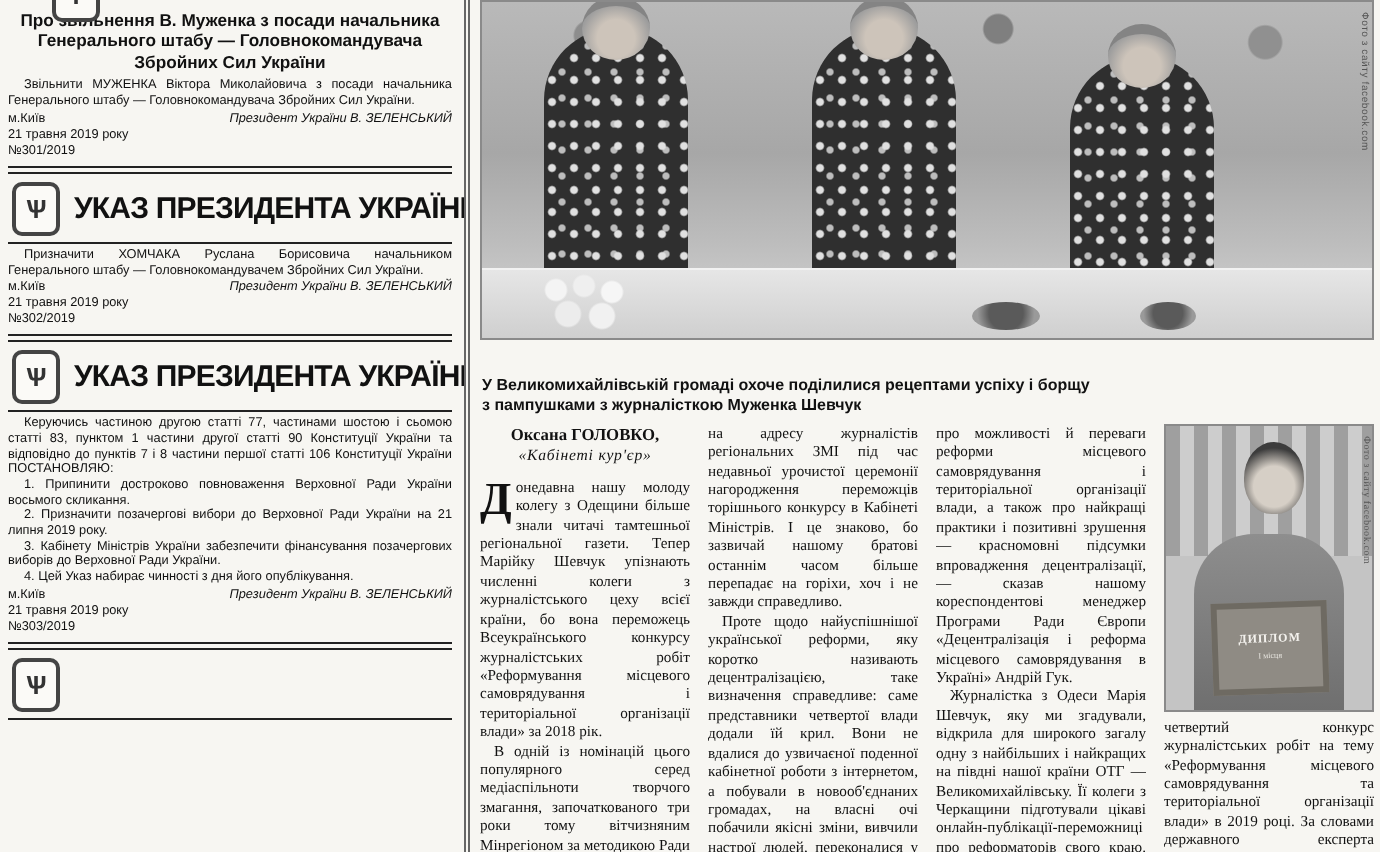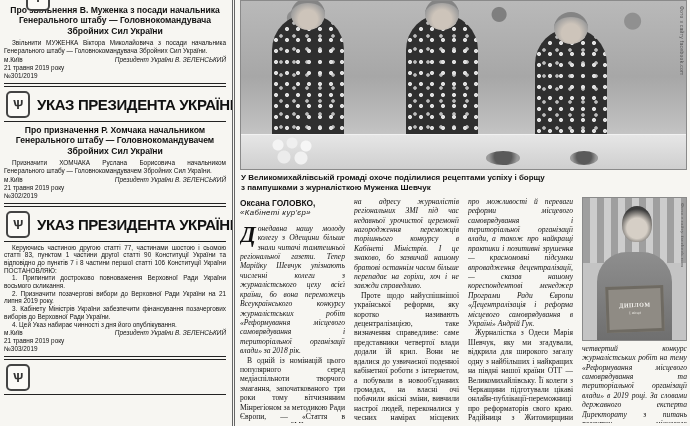--- a/index.html
+++ b/index.html
@@ -67,26 +67,26 @@
       radial-gradient(circle 6px at 10px 8px, #f4f4f4 5px, transparent 6px),
       radial-gradient(circle 6px at 24px 6px, #efefef 5px, transparent 6px),
       radial-gradient(circle 6px at 38px 9px, #f6f6f6 5px, transparent 6px),
       radial-gradient(circle 7px at 16px 20px, #ececec 6px, transparent 7px),
       radial-gradient(circle 7px at 33px 21px, #f1f1f1 6px, transparent 7px);
   }
   .vcred{
     position:absolute;top:5px;right:1px;writing-mode:vertical-rl;
     font-size:5px;color:#555;letter-spacing:.3px;
   }
-  .caption{font-weight:bold;font-size:8px;line-height:1.3;margin:3px 0 3px 1px;}
+  .caption{font-weight:bold;font-size:8px;line-height:1.3;margin:18px 0 3px 1px;}
   .columns{display:flex;gap:9px;margin-top:2px;height:226px;}
   .acol{flex:1;font-family:"Liberation Serif",serif;font-size:7.6px;line-height:1.24;text-align:justify;overflow:hidden;}
   .acol p{margin:0;text-indent:7px;}
-  .acol p.first{text-indent:0;font-style:italic;}
-  .byline{font-family:Liberation Sans, sans-serif;margin:1px 0 6px;}
+  .acol p.first{text-indent:0;}
+  .byline{text-align:center;font-family:Liberation Serif, serif;margin:1px 0 6px;}
   .byline-name{font-weight:bold;font-size:8.4px;display:block;}
   .byline-src{font-style:italic;font-size:7.8px;display:block;letter-spacing:.4px;}
   .dropcap{float:left;font-size:23px;line-height:.8;font-weight:bold;padding:2px 2px 0 0;}
 
   .portrait{
     position:relative;height:142px;border:1px solid #8a8a8a;margin-bottom:3px;overflow:hidden;
     background:
       repeating-linear-gradient(90deg,#9f9f9f 0 7px,#cdcdcd 7px 14px),
       #c4c4c4;
     background-size:100% 46%,100% 100%;background-repeat:no-repeat;
@@ -128,21 +128,20 @@
       <div class="doc-meta">№301/2019</div>
     </section>
 
     <div class="rule-double"></div>
     <div class="section-header">
       <span class="emblem">Ѱ</span>
       <span class="header-title">УКАЗ ПРЕЗИДЕНТА УКРАЇНИ</span>
     </div>
 
     <section>
-      <h2 class="doc-title">Про призначення Р. Хомчака начальником Генерального штабу — Головнокомандувачем Збройних Сил України</h2>
       <div class="doc-body">
           <p>Призначити ХОМЧАКА Руслана Борисовича начальником Генерального штабу — Головнокомандувачем Збройних Сил України.</p>
         </div>
       <div class="sig-row">
         <span>м.Київ</span>
         <span class="sig-name">Президент України В. ЗЕЛЕНСЬКИЙ</span>
       </div>
       <div class="doc-meta">21 травня 2019 року</div>
       <div class="doc-meta">№302/2019</div>
     </section>

